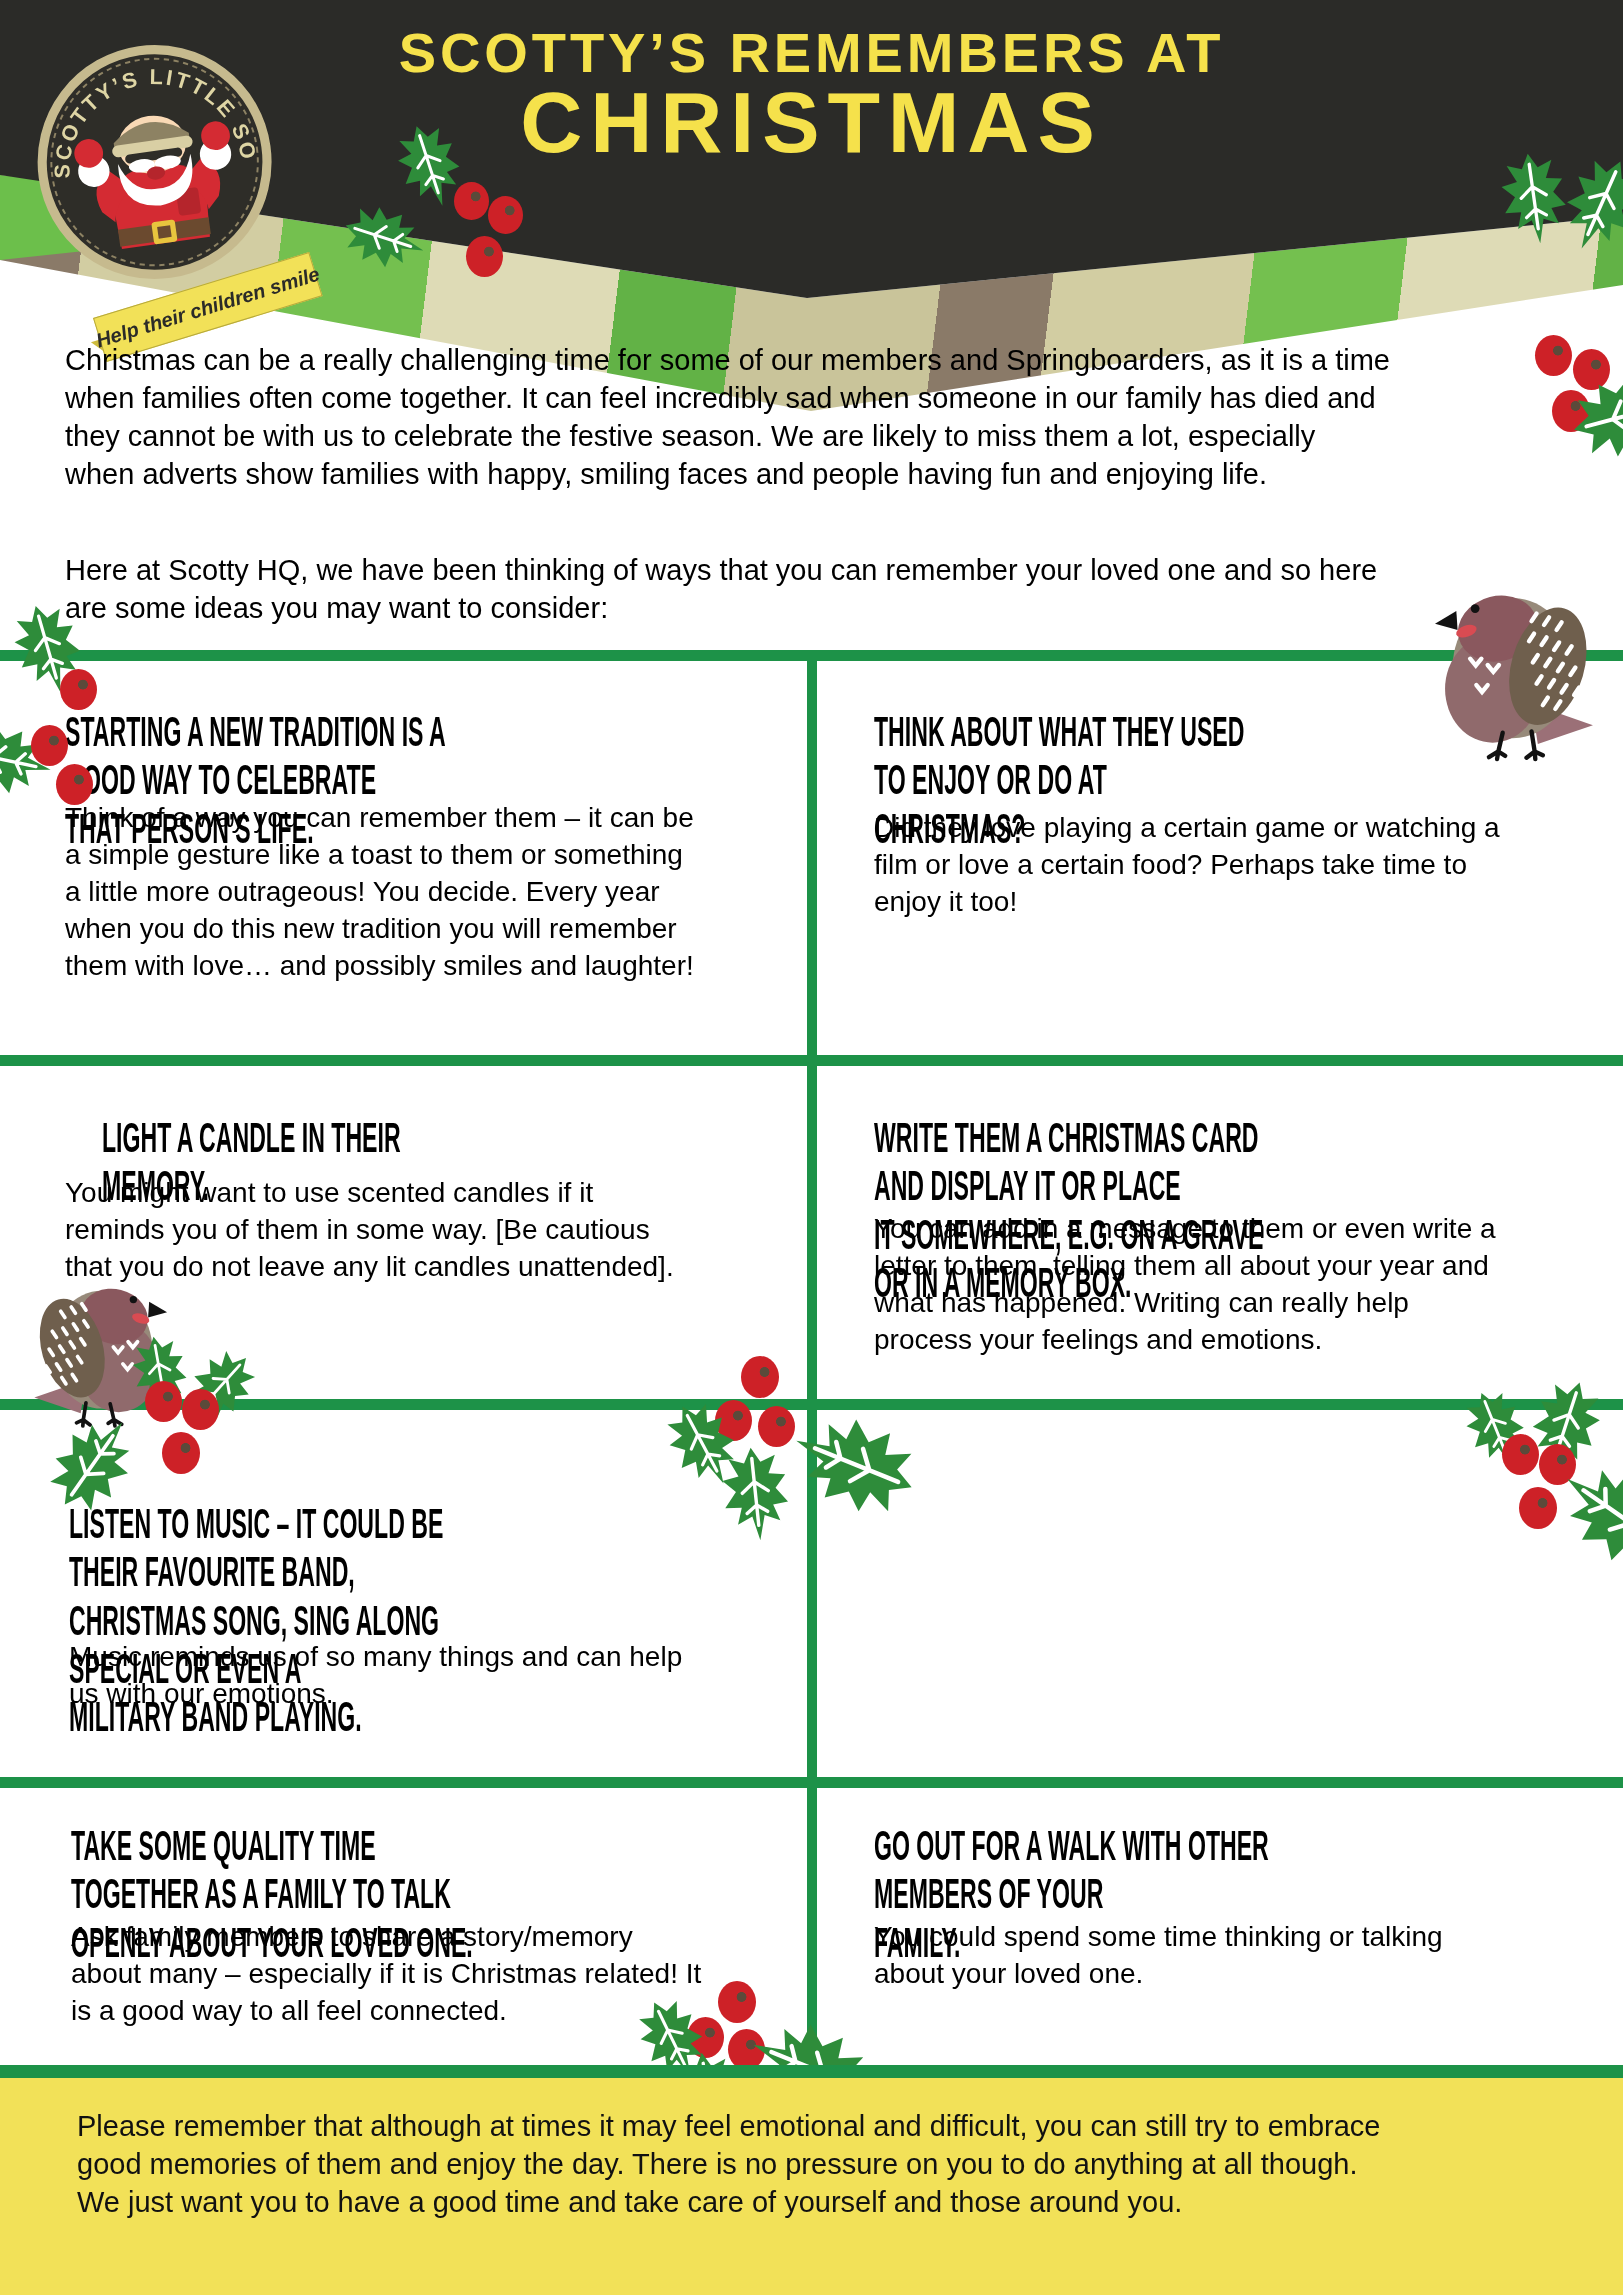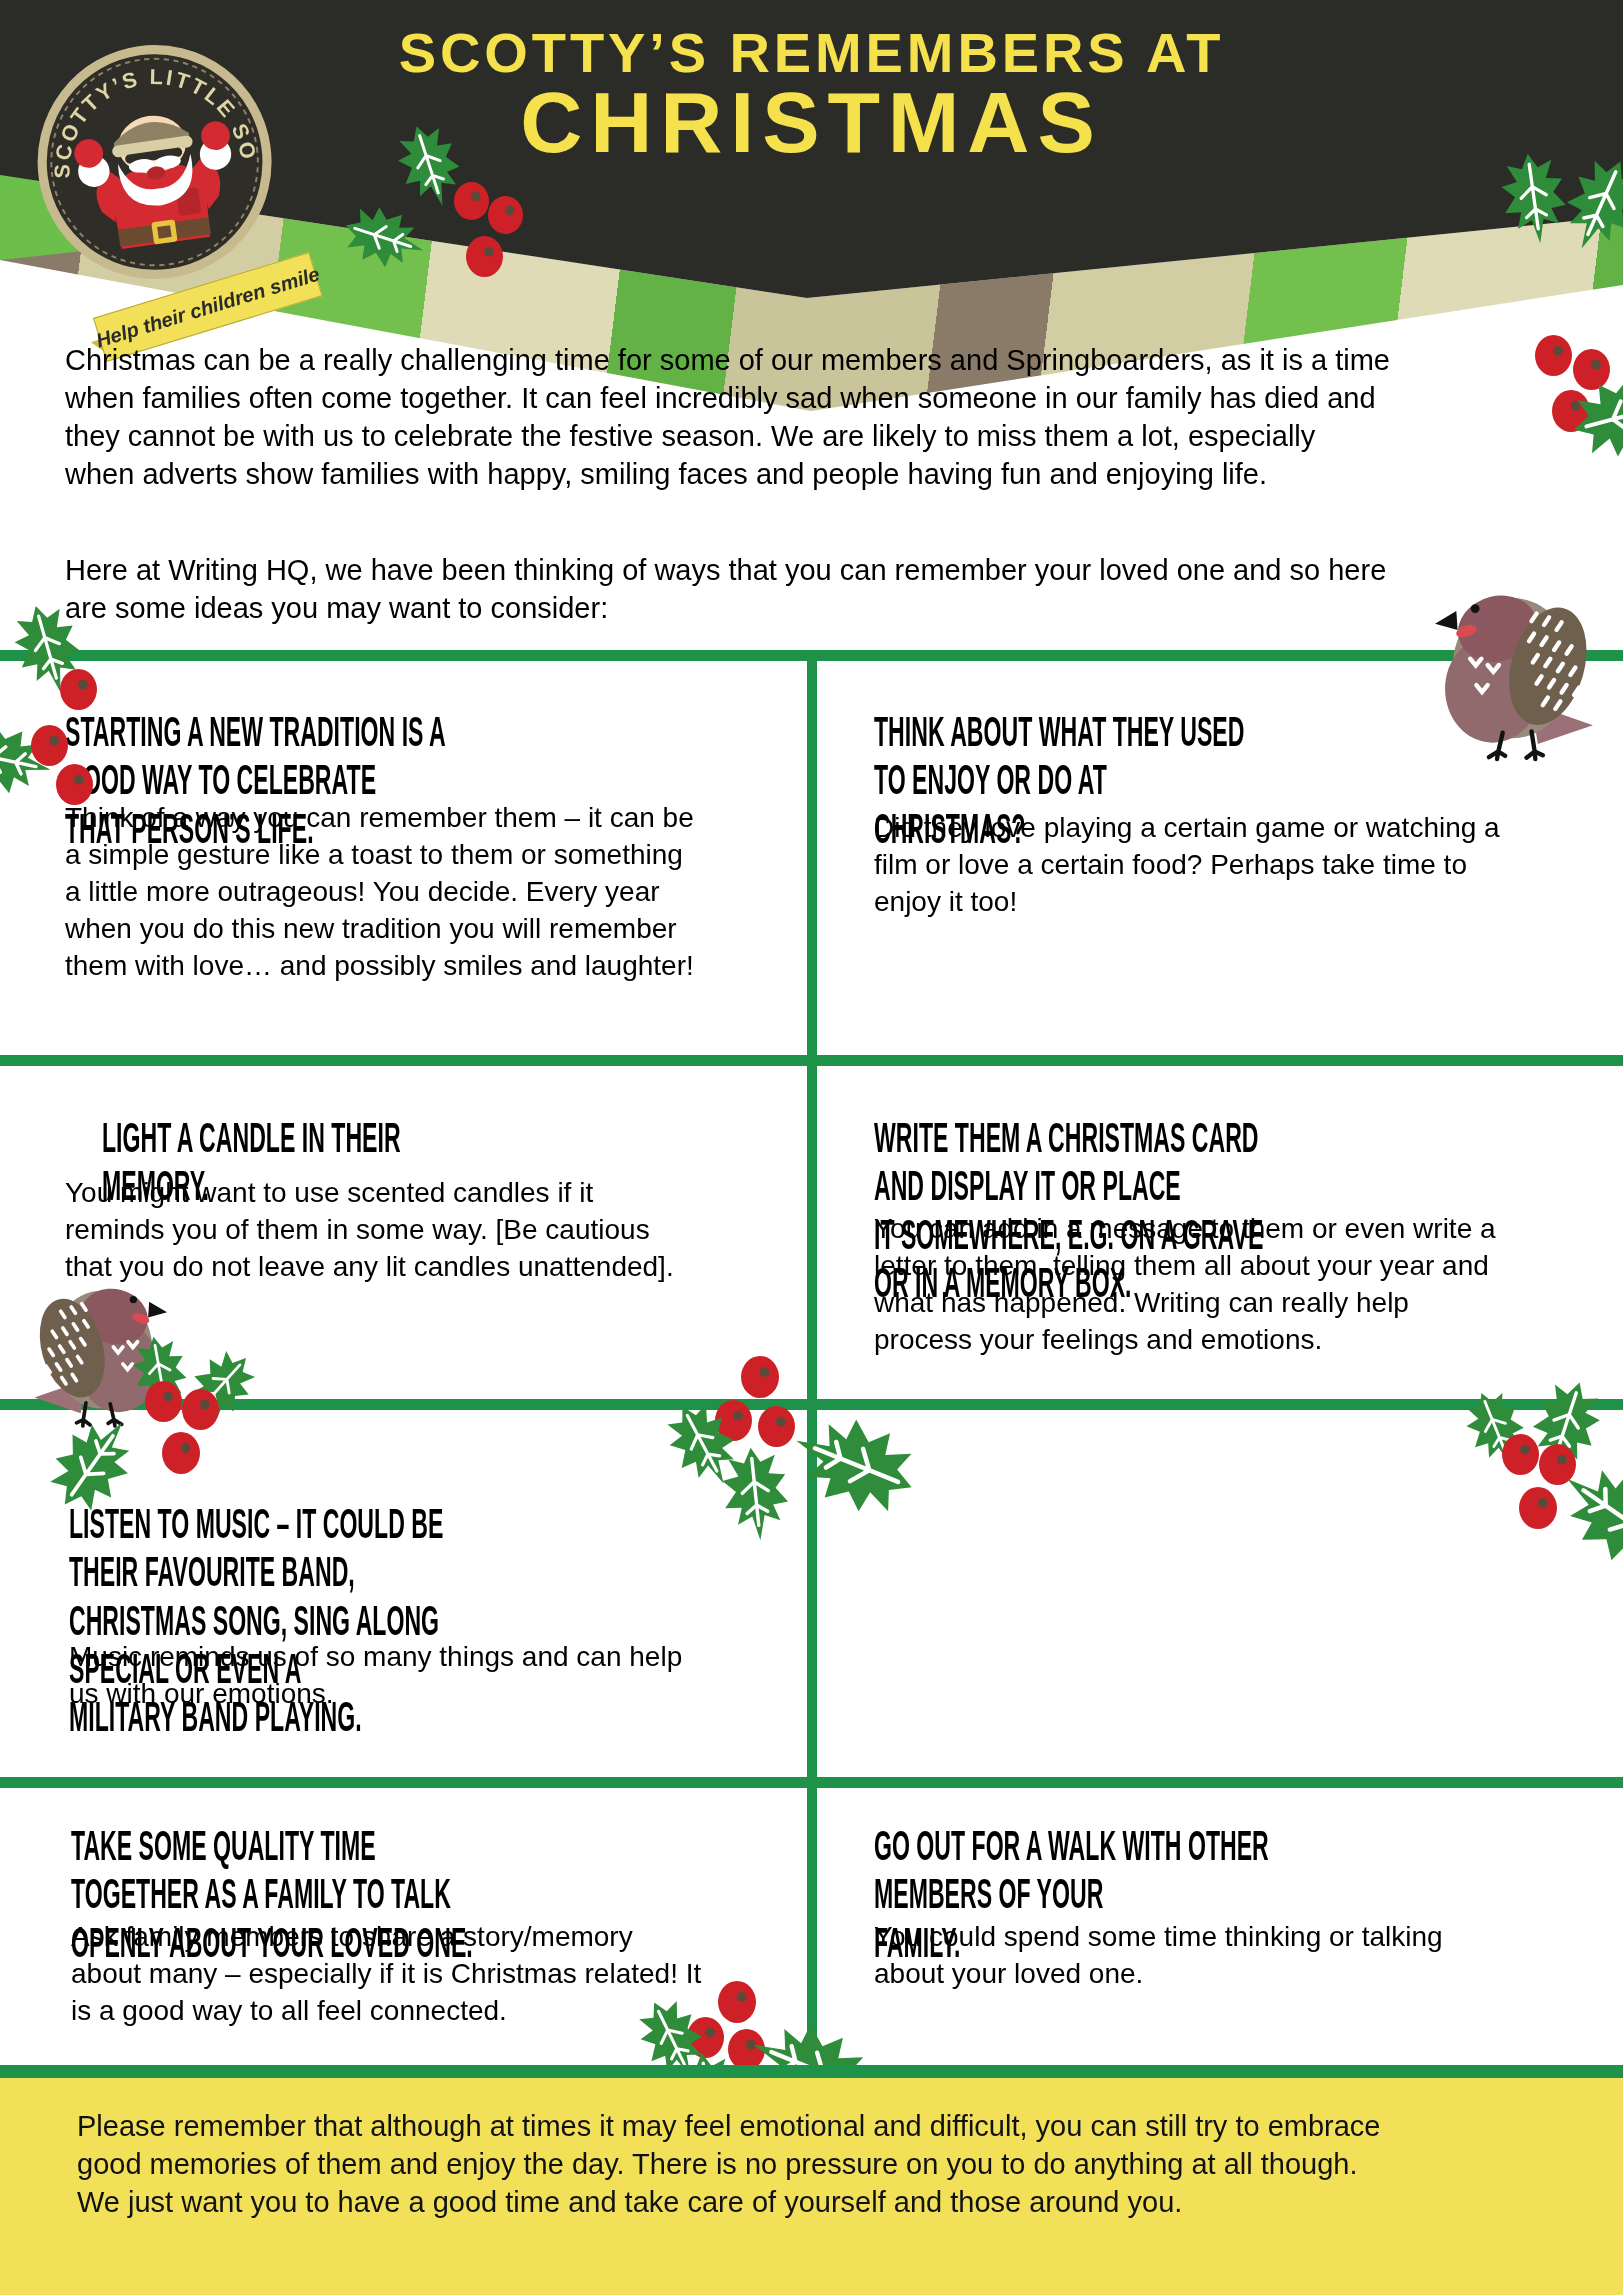--- a/index.html
+++ b/index.html
@@ -168,21 +168,21 @@
       <use href="#leaf-shape"></use>
     </svg>
 
   <div class="intro" style="top:342px;">
     <span class="pre">Christmas can be a really challenging time for some of our members and Springboarders, as it is a time
 when families often come together.  It can feel incredibly sad when someone in our family has died and
 they cannot be with us to celebrate the festive season.  We are likely to miss them a lot, especially
 when adverts show families with happy, smiling faces and people having fun and enjoying life.</span>
   </div>
   <div class="intro" style="top:552px;">
-    <span class="pre">Here at Writing HQ, we have been thinking of ways that you can remember your loved one and so here
+    <span class="pre">Here at Scotty HQ, we have been thinking of ways that you can remember your loved one and so here
 are some ideas you may want to consider:</span>
   </div>
 
   <div class="h-line" style="top:650px;"></div>
   <div class="h-line" style="top:1055px;"></div>
   <div class="h-line" style="top:1399px;"></div>
   <div class="h-line" style="top:1777px;"></div>
   <div class="v-line"></div>
 
   <div class="cell-h" style="left:65px;top:708px;width:739px;">

